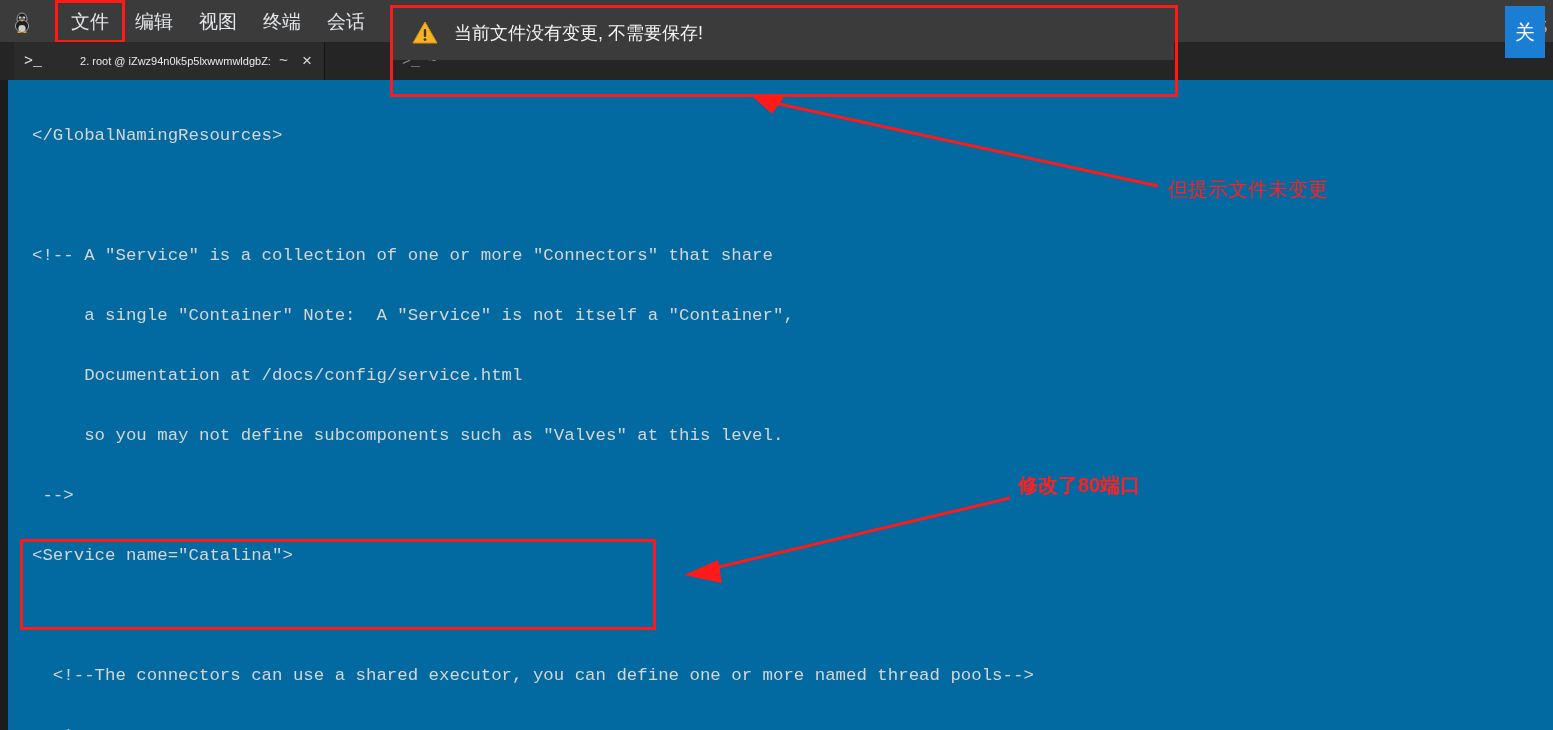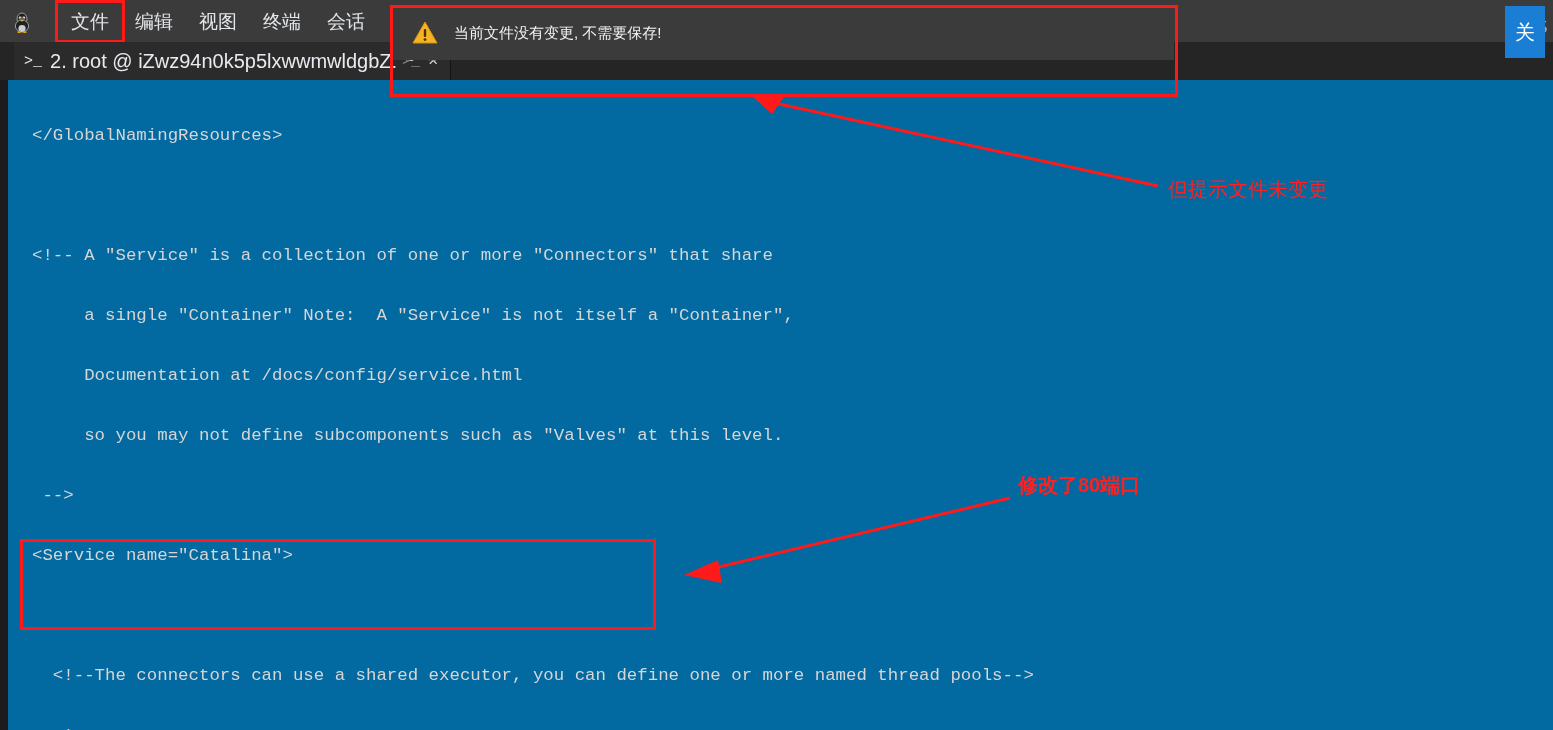--- a/index.html
+++ b/index.html
@@ -48,21 +48,21 @@
     position:absolute;left:14px;top:0px;height:38px;
     display:flex;align-items:center;gap:8px;
     padding:0 12px 0 10px;
     background:#2b2b2b;
     color:#e7eaee;font-size:16px;
     border-right:1px solid #141414;
     box-sizing:border-box;
     white-space:nowrap;
   }
   .tab .prompt-glyph{color:#e7eaee;font-family:"Liberation Mono",monospace;font-size:15px;}
-  .tab .tab-title{font-size:20px;}
+  .tab .tab-title{font-size:11px;margin-left:30px;}
   .tab .tilde{font-family:"Liberation Mono",monospace;font-size:15px;opacity:.9;}
   .tab .tab-close{font-size:17px;color:#d7dade;margin-left:6px;cursor:pointer;}
 
   
   .tab-ghost{
     position:absolute;left:392px;top:42px;height:38px;
     display:flex;align-items:center;gap:8px;
     padding:0 14px 0 10px;
     color:#8b8b8b;font-size:16px;
     white-space:nowrap;
@@ -75,21 +75,21 @@
     position:absolute;left:392px;top:6px;width:782px;height:54px;
     background:#3b3b3b;
     display:flex;align-items:center;
     padding-left:20px;
     box-sizing:border-box;
     z-index:6;
   }
   .warn-icon{width:26px;height:26px;position:relative;flex:0 0 auto;}
   .warn-icon svg{display:block;}
   .notify-text{
-    color:#f1f3f5;font-size:15px;margin-left:16px;white-space:nowrap;
+    color:#f1f3f5;font-size:18px;margin-left:16px;white-space:nowrap;
   }
 
   
   .notify-box{
     position:absolute;left:390px;top:5px;width:788px;height:92px;
     border:3px solid #ff1a1a;box-sizing:border-box;z-index:8;
     pointer-events:none;
   }
 
   

